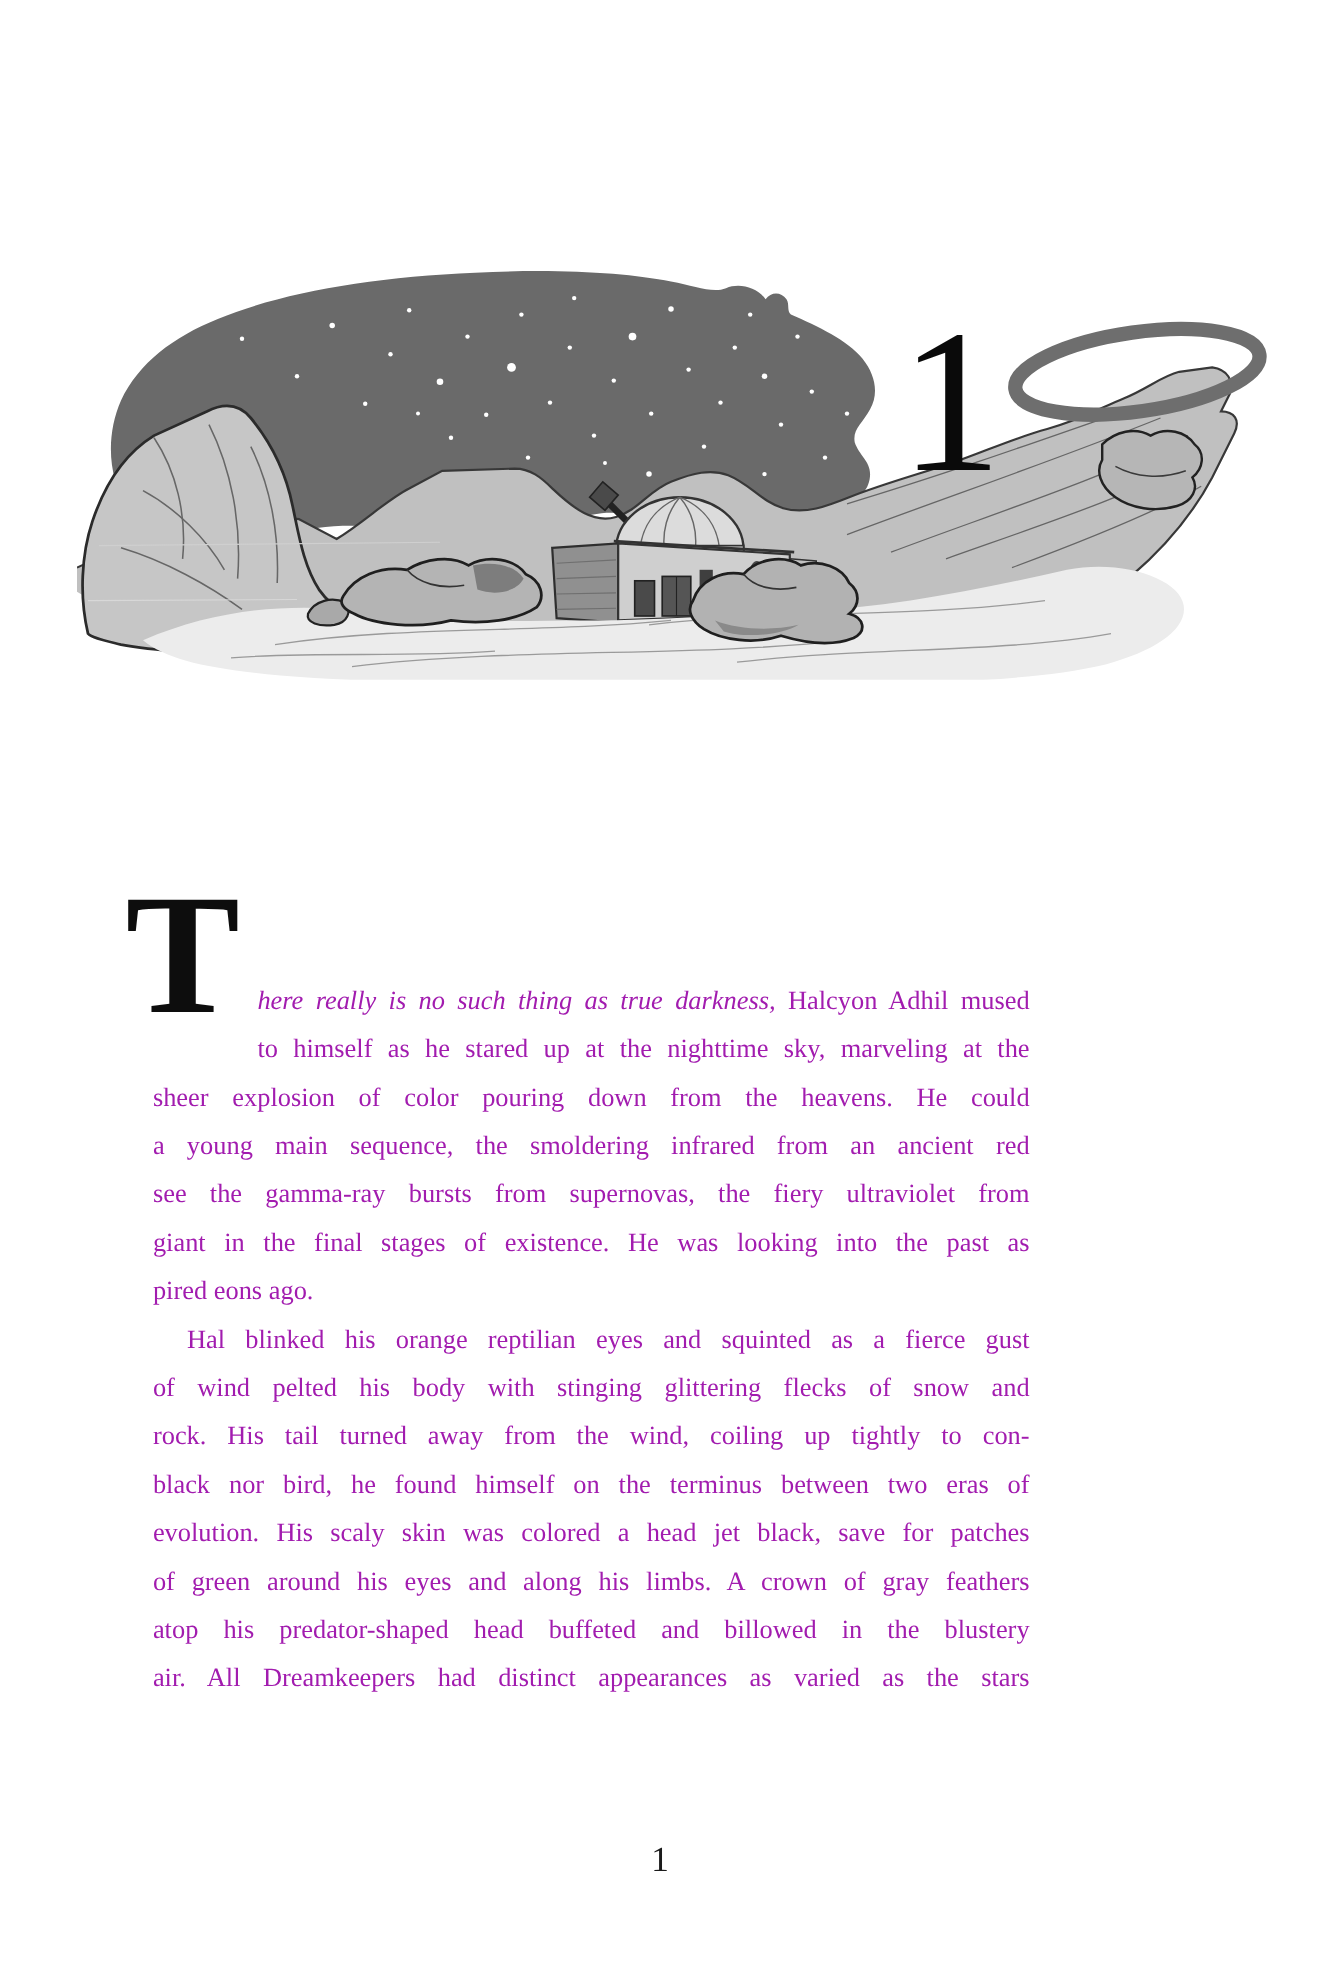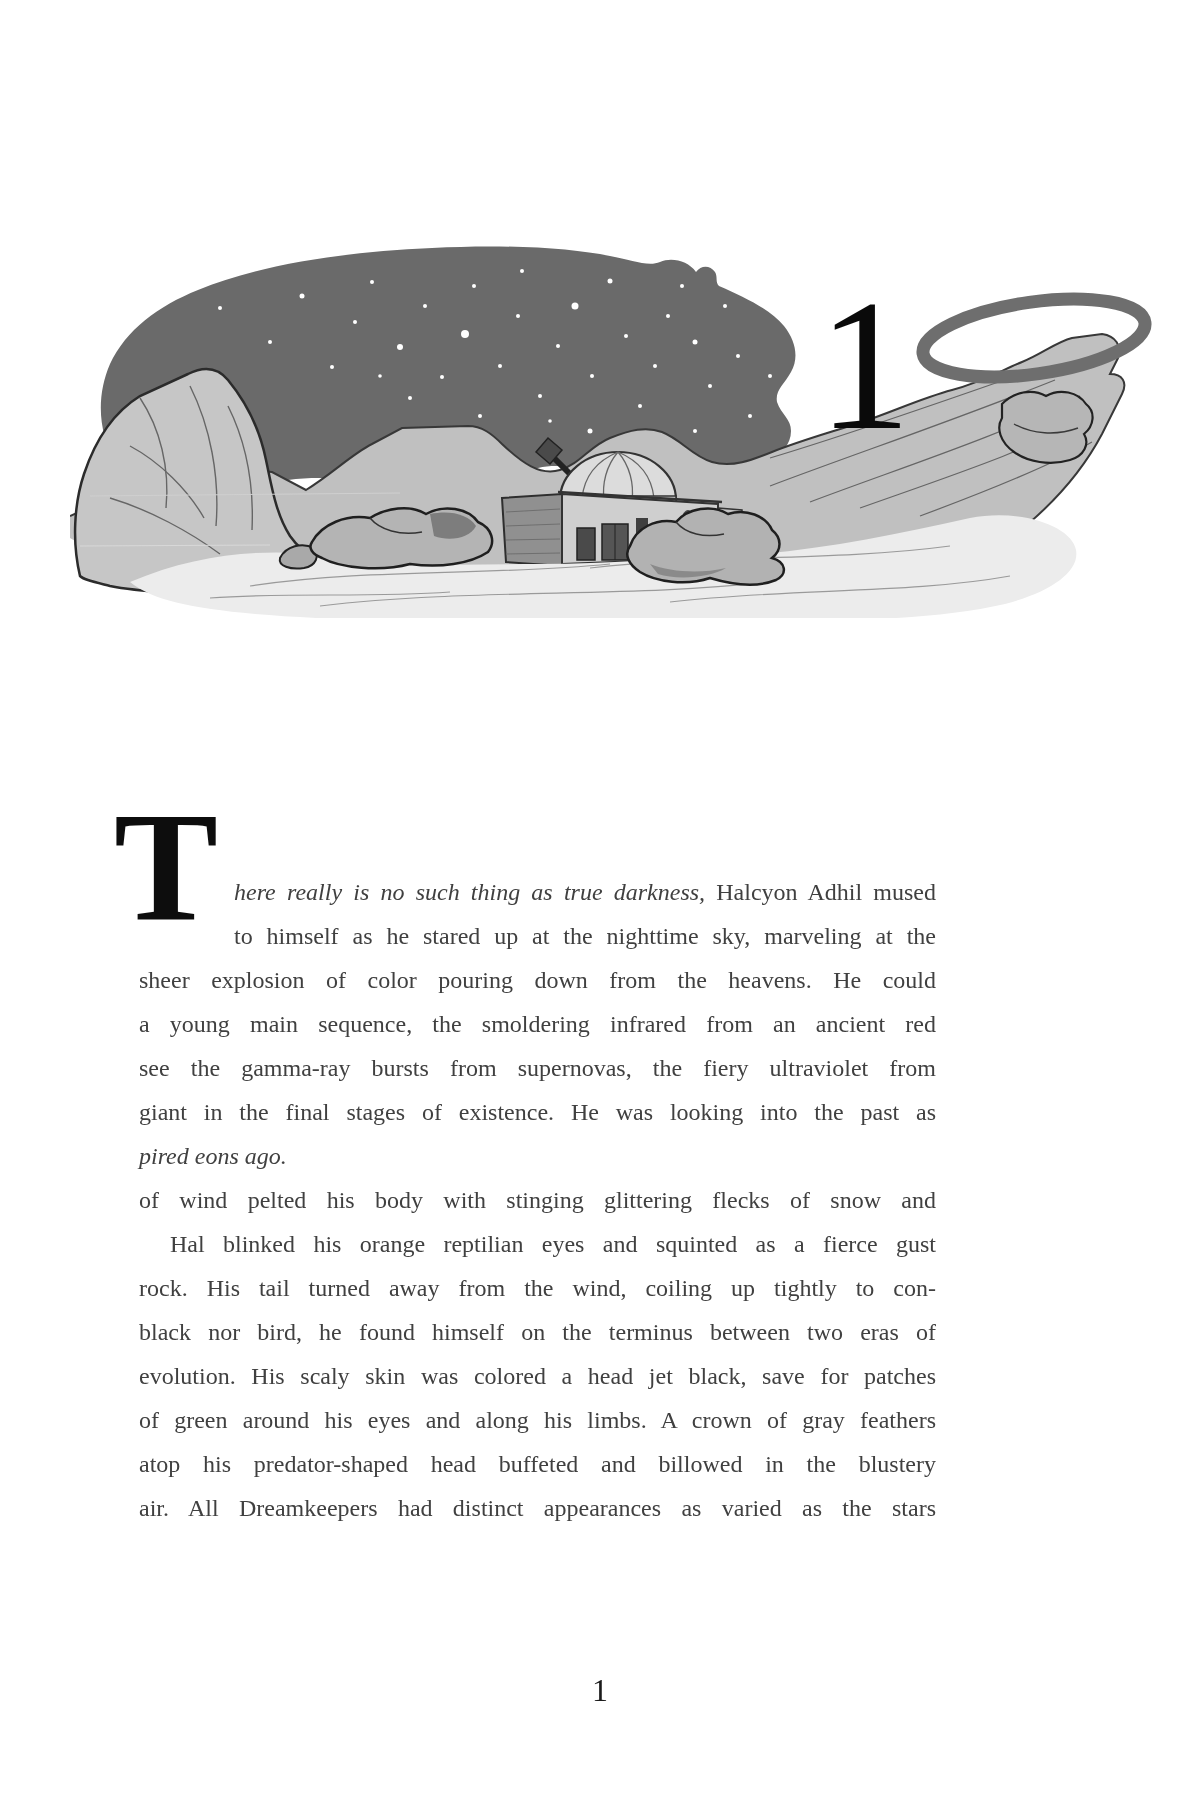--- a/index.html
+++ b/index.html
@@ -10,28 +10,28 @@
   .illus { position:absolute; left:70px; top:246px; width:1085px; height:372px; }
   .chapnum {
     position:absolute; left:818px; top:272px; font-size:186px; line-height:1;
     color:#0a0a0a; font-family:"Liberation Serif", serif;
   }
   .dropcap {
     position:absolute; left:114px; top:790px; font-size:156px; line-height:1;
     font-weight:bold; color:#0d0d0d; font-family:"Liberation Serif", serif;
   }
   .textblock {
-    position:absolute; left:139px; top:870px; width:797px;
-    font-size:24px; line-height:44px; color:#404040;
+    position:absolute; left:139px; top:888px; width:797px;
+    font-size:24px; line-height:44px; color:#a21caf;
   }
   .line {
     height:44px; white-space:nowrap;
     text-align:justify; text-align-last:justify;
   }
-  .line.short { text-align:center; text-align-last:left;font-style:italic; }
+  .line.short { text-align:center; text-align-last:left; }
   .pad  { padding-left:95px; }
   .indent { padding-left:31px; }
   .ital { font-style:italic; }
   .pagenum {
     position:absolute; left:0; top:1672px; width:1200px; text-align:center;
     font-size:32px; color:#1b1b1b;
   }
 </style>
 </head>
 <body>
@@ -206,22 +206,22 @@
 
   <div class="textblock">
     <div class="line pad"><span class="ital">here really is no such thing as true darkness,</span><span> Halcyon Adhil mused</span></div>
     <div class="line pad">to himself as he stared up at the nighttime sky, marveling at the</div>
     <div class="line">sheer explosion of color pouring down from the heavens. He could</div>
     <div class="line">a young main sequence, the smoldering infrared from an ancient red</div>
     <div class="line">see the gamma-ray bursts from supernovas, the fiery ultraviolet from</div>
     <div class="line">giant in the final stages of existence. He was looking into the past as</div>
     <div class="line short">pired eons ago.</div>
 
+    <div class="line indent">Hal blinked his orange reptilian eyes and squinted as a fierce gust</div>
     <div class="line">of wind pelted his body with stinging glittering flecks of snow and</div>
-    <div class="line indent">Hal blinked his orange reptilian eyes and squinted as a fierce gust</div>
     <div class="line">rock. His tail turned away from the wind, coiling up tightly to con-</div>
     <div class="line">black nor bird, he found himself on the terminus between two eras of</div>
     <div class="line">evolution. His scaly skin was colored a head jet black, save for patches</div>
     <div class="line">of green around his eyes and along his limbs. A crown of gray feathers</div>
     <div class="line">atop his predator-shaped head buffeted and billowed in the blustery</div>
     <div class="line">air. All Dreamkeepers had distinct appearances as varied as the stars</div>
   </div>
 
   <div class="pagenum">1</div>
 

